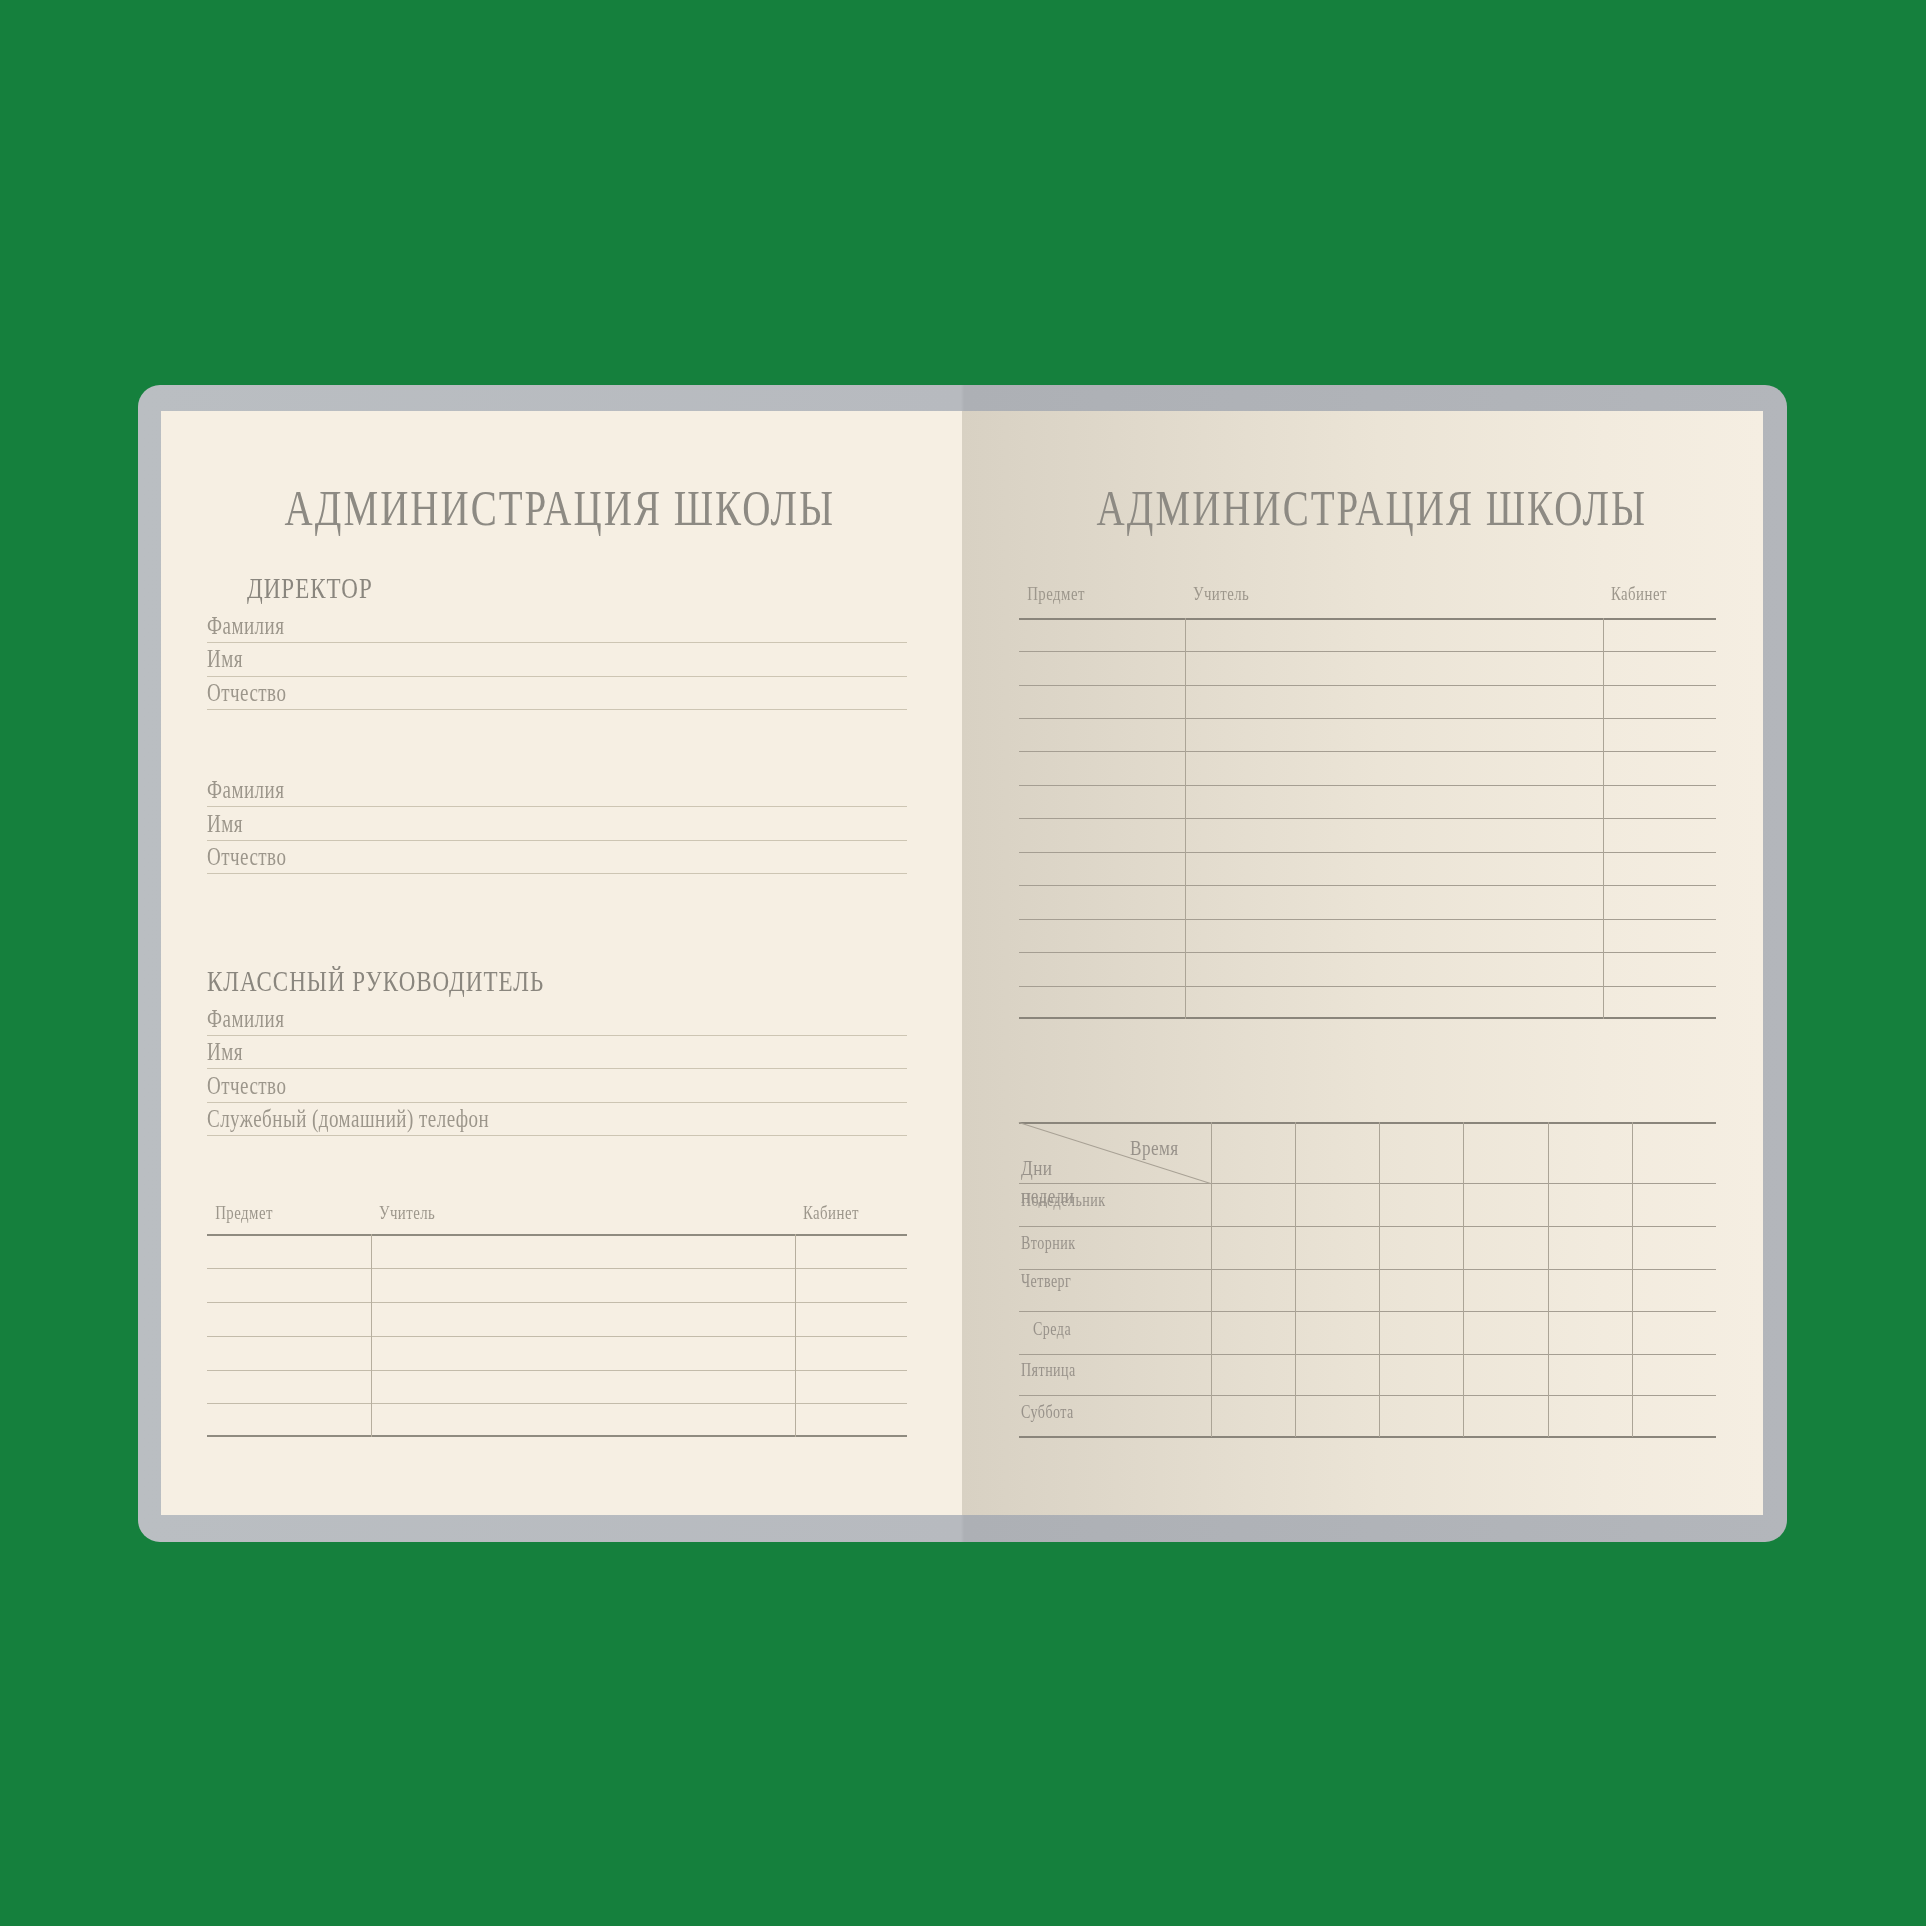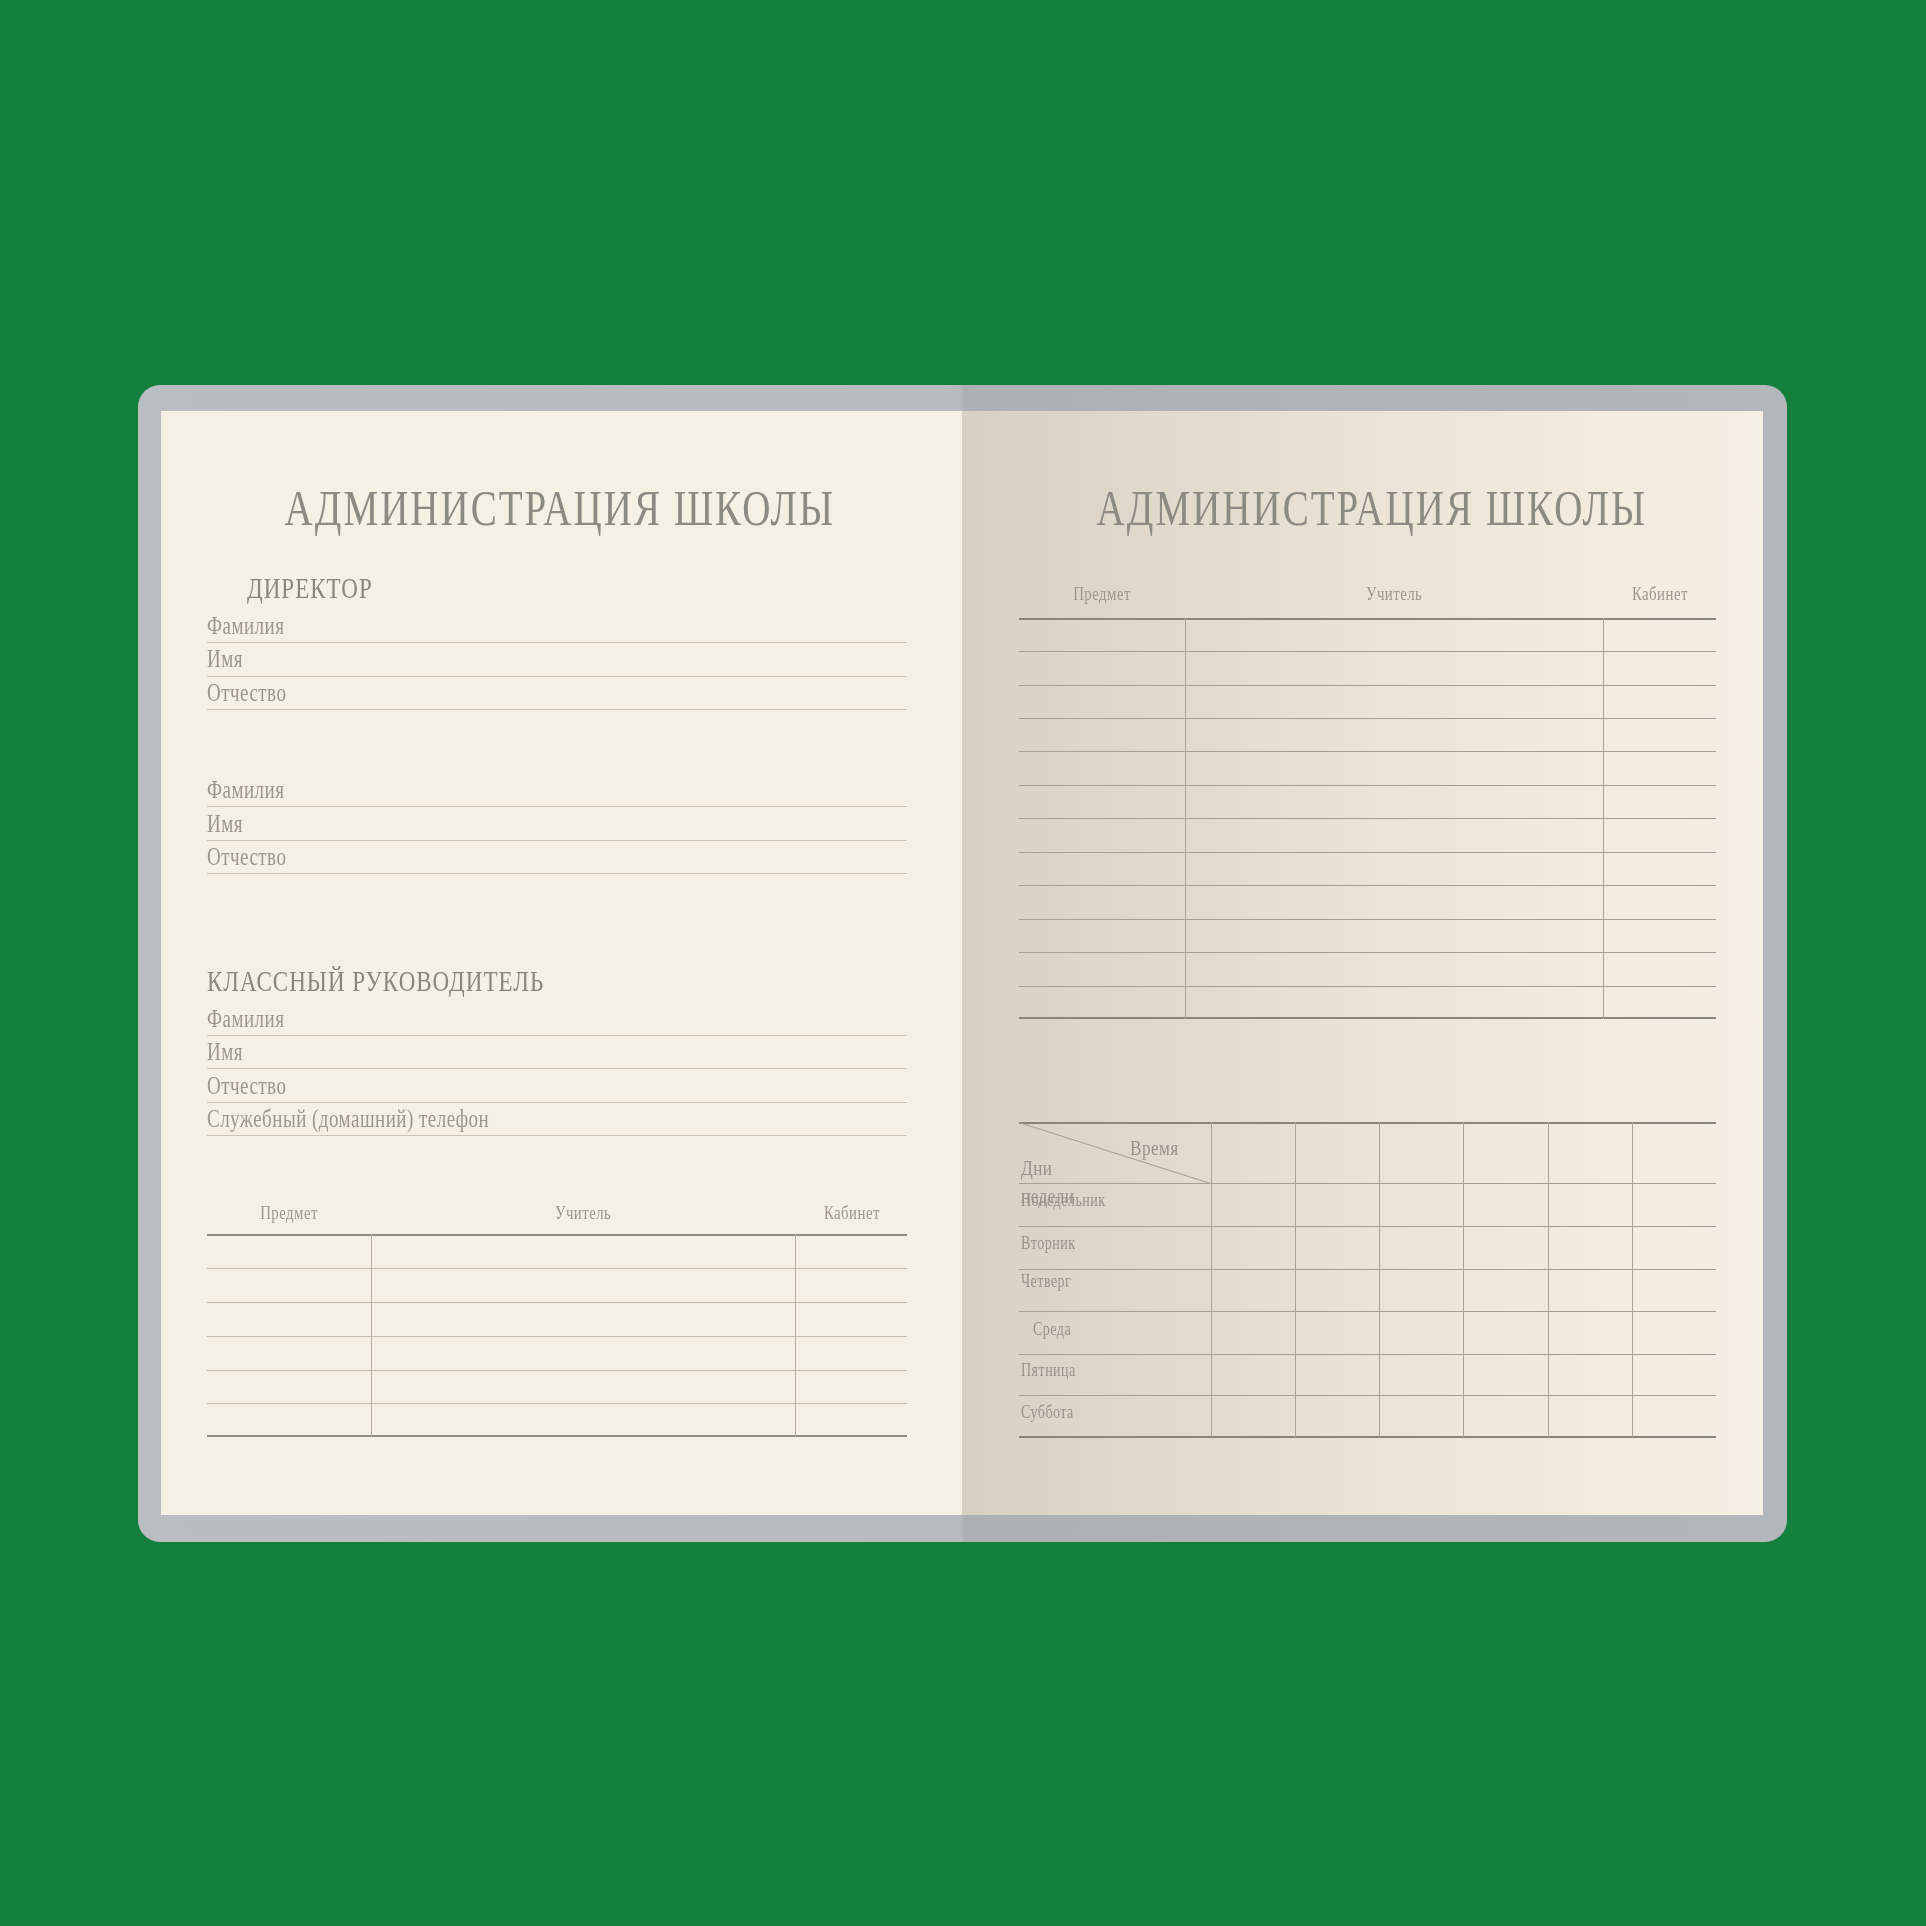--- a/index.html
+++ b/index.html
@@ -9,21 +9,21 @@
   #cover{left:138px;top:385px;width:1649px;height:1157px;border-radius:22px;
          background:linear-gradient(90deg,#babec2 0%,#b7babf 49.9%,#adb0b5 50.1%,#b3b6bb 100%);}
   #left-page{left:161px;top:411px;width:802px;height:1104px;background:#f6efe3;}
   #right-page{left:962px;top:411px;width:801px;height:1104px;
          background:linear-gradient(90deg,#d8d1c3 0%,#e0d9cb 22%,#ebe4d6 52%,#f2ebde 80%,#f5eee2 100%);}
   .cond{display:inline-block;transform:scaleX(0.78);transform-origin:left center;white-space:nowrap;}
   .condc{display:inline-block;transform:scaleX(0.78);transform-origin:center center;white-space:nowrap;}
   .title{font-size:50px;letter-spacing:2.6px;color:#8d8a83;text-align:center;}
   .h2{font-size:29.5px;letter-spacing:1.3px;color:#8a867e;}
   .flabel{font-size:24.4px;letter-spacing:0.6px;color:#9c968b;}
-  .thead{font-size:19px;letter-spacing:0.6px;color:#9d978c;text-align:center;}
+  .thead{font-size:19px;letter-spacing:0.6px;color:#9d978c;}
   .day{font-size:18px;letter-spacing:0.6px;color:#98928a;}
   .cornerlbl{font-size:22px;letter-spacing:0.6px;color:#98928a;}
   .uline{height:1.3px;background:#cdc5b3;}
   .thickL{height:1.9px;background:#8f8b80;}
   .rowL{height:1.3px;background:#c3bbaa;}
   .vertL{width:1.3px;background:#b6ae9e;}
   .thickR{height:1.9px;background:#8a857b;}
   .rowR{height:1.3px;background:#a59e92;}
   .vertR{width:1.3px;background:#aba496;}
   .diag{height:1.3px;background:#a8a195;transform:rotate(17.64deg);transform-origin:left top;}

